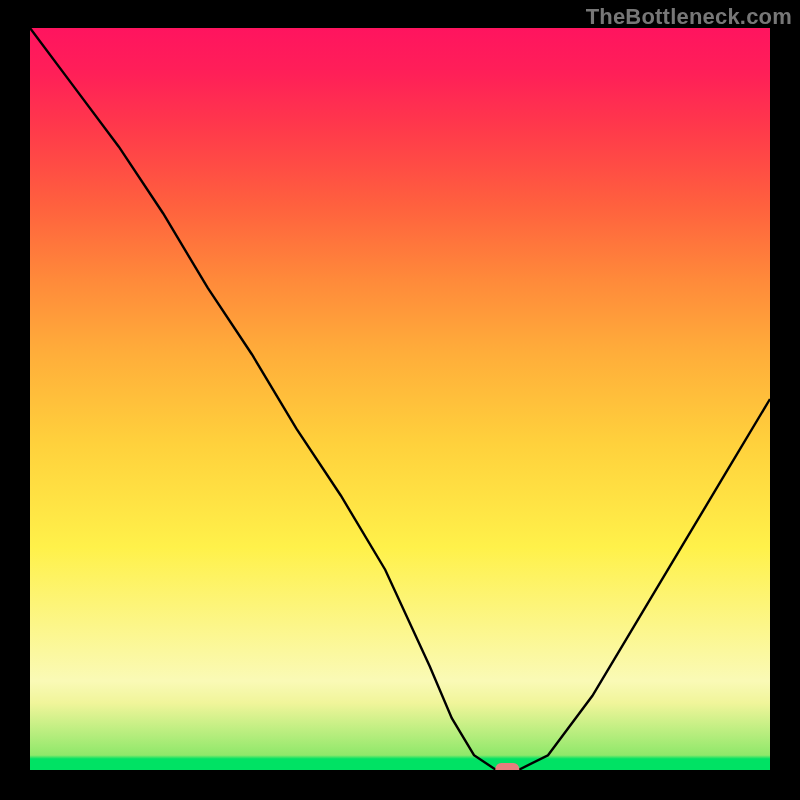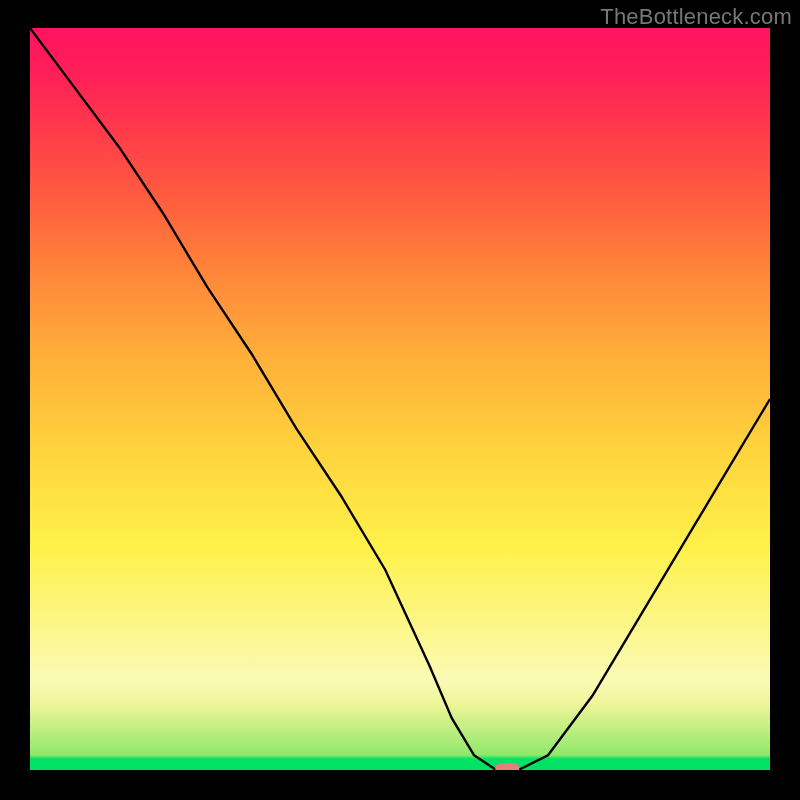--- a/index.html
+++ b/index.html
@@ -16,21 +16,21 @@
     width: 800px;
     height: 800px;
     background: #000;
   }
   .watermark {
     position: absolute;
     top: 4px;
     right: 8px;
     color: #777;
     font-size: 22px;
-    font-weight: 400;
+    font-weight: 700;
     z-index: 10;
     letter-spacing: 0.2px;
   }
   
   .plot {
     position: absolute;
     left: 30px;
     right: 30px;
     top: 28px;
     bottom: 30px;

